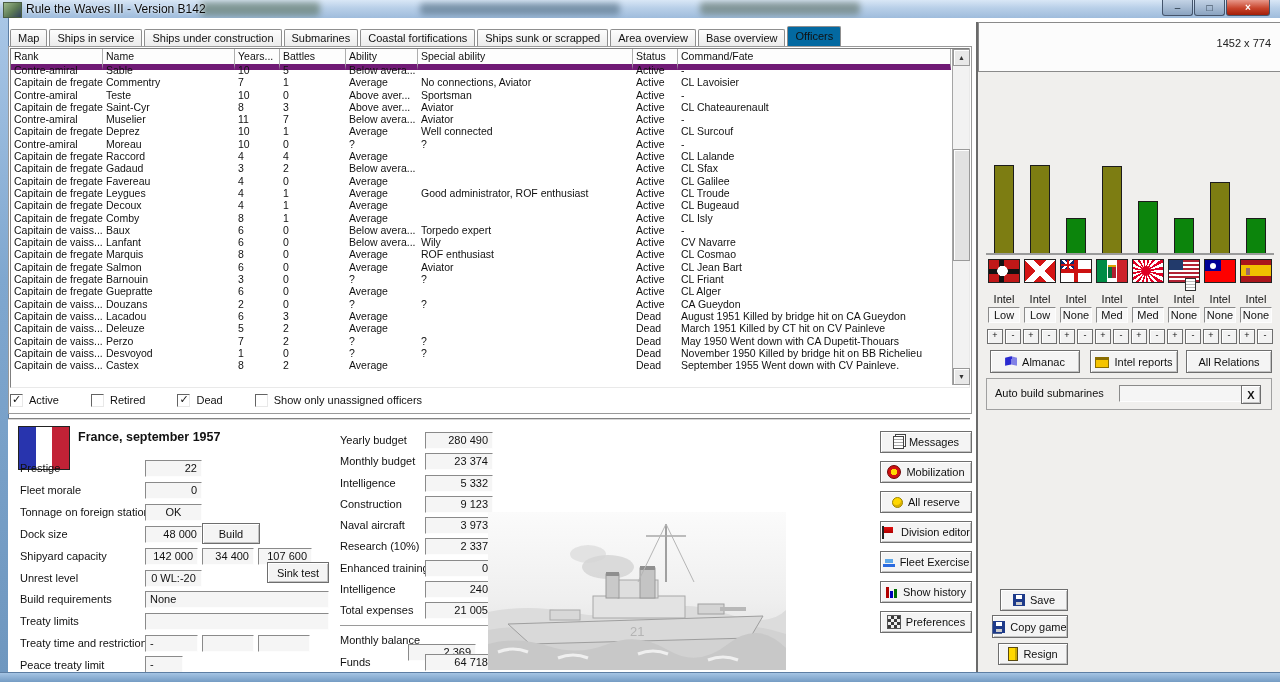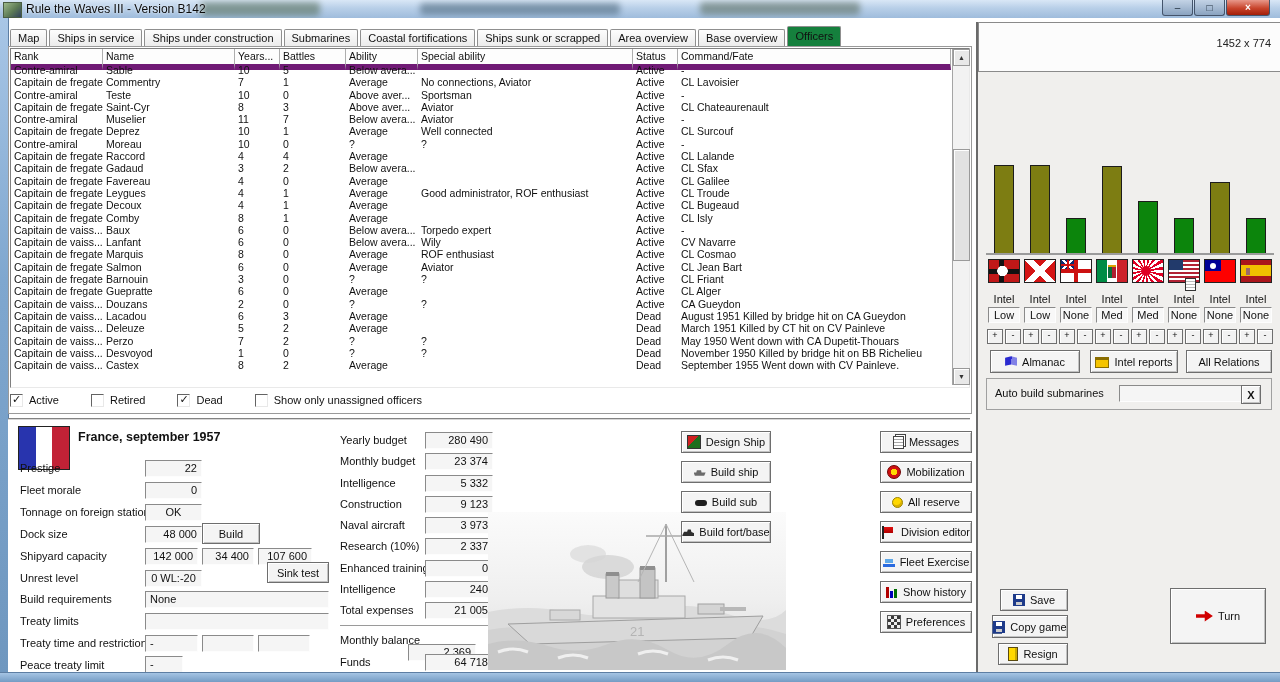--- a/index.html
+++ b/index.html
@@ -22,21 +22,21 @@
   .win-close{width:42px;background:linear-gradient(#e8988a,#c8442c 55%,#a21f0a);color:#fff;font-weight:bold;}
   .frame-left{left:0;top:18px;width:8px;height:654px;
     background:linear-gradient(180deg,#a8c6e6,#7fa7cf 40%,#6f97bf);border-right:1px solid #5d7ea3;}
   .frame-bottom{left:0;top:672px;width:1280px;height:10px;
     background:linear-gradient(180deg,#a5c4e4,#6f97c0);border-top:1px solid #5d7ea3;}
   .client{left:8px;top:18px;width:1272px;height:654px;background:#ffffff;}
   
   .tabbar{left:10px;top:29px;height:17px;display:flex;align-items:flex-end;}
   .tab{height:16px;line-height:16px;padding:0 7px;border:1px solid #8f8f8f;border-bottom:none;
     background:linear-gradient(#fdfdfd,#ececec);margin-right:2px;border-radius:2px 2px 0 0;white-space:nowrap;}
-  .tab[data-active="true"]{height:19px;line-height:18px;background:#15803d;position:relative;z-index:3;}
+  .tab[data-active="true"]{height:19px;line-height:18px;background:#0369a1;position:relative;z-index:3;}
   .tab-page{left:8px;top:46px;width:962px;height:366px;background:#fff;
     border:1px solid #9a9a9a;box-shadow:inset 1px 1px 0 #fff;}
   
   .table-area{left:10px;top:48px;width:958px;height:338px;background:#fff;
     border:1px solid;border-color:#7f7f7f #e9e9e9 #e9e9e9 #7f7f7f;}
   .trow{display:grid;grid-template-columns:92px 132px 45px 66px 72px 215px 45px auto;}
   .thead{height:15px;}
   .th{font-size:10.5px;height:15px;line-height:14px;padding-left:3px;background:#fdfdfd;
     border-right:1px solid #aeaeae;border-bottom:6px solid #701a75;overflow:hidden;white-space:nowrap;}
   .tbody{position:absolute;left:0;top:15px;width:940px;}
@@ -656,42 +656,20 @@
       <line x1="178" y1="12" x2="206" y2="70" stroke="#b5b5b5" stroke-width="1"></line>
       <rect x="210" y="92" width="26" height="10" fill="#d4d4d4" stroke="#a0a0a0"></rect>
       <rect x="232" y="95" width="26" height="4" fill="#b8b8b8"></rect>
       <rect x="62" y="98" width="30" height="10" fill="#d8d8d8" stroke="#a8a8a8"></rect>
       <text x="142" y="124" font-size="13" fill="#b4b4b4" font-family="Liberation Sans, sans-serif">21</text>
       <path d="M0,132 Q30,124 60,134 T120,132 T180,138 T240,132 T298,136 L298,158 L0,158 Z" fill="#c8c8c8"></path>
       <path d="M10,140 q15,-6 30,0 M70,146 q15,-6 30,0 M150,142 q15,-6 30,0 M220,148 q15,-6 30,0" stroke="#efefef" stroke-width="3" fill="none"></path>
     </svg>
   </div>
 
-  <div class="abs" style="left:681px;top:431px;width:90px;">
-
-      <div class="btn" style="position:relative;width:88px;height:20px;margin-bottom:8px;">
-        <span class="ic" data-icon="design-ship"></span>
-        <span>Design Ship</span>
-      </div>
-
-      <div class="btn" style="position:relative;width:88px;height:20px;margin-bottom:8px;">
-        <span class="ic" data-icon="build-ship"></span>
-        <span>Build ship</span>
-      </div>
-
-      <div class="btn" style="position:relative;width:88px;height:20px;margin-bottom:8px;">
-        <span class="ic" data-icon="build-sub"></span>
-        <span>Build sub</span>
-      </div>
-
-      <div class="btn" style="position:relative;width:88px;height:20px;margin-bottom:8px;">
-        <span class="ic" data-icon="build-fort"></span>
-        <span>Build fort/base</span>
-      </div>
-    </div>
   <div class="abs" style="left:880px;top:431px;width:92px;">
 
       <div class="btn" style="position:relative;width:90px;height:20px;margin-bottom:8px;">
         <span class="ic" data-icon="messages"></span>
         <span>Messages</span>
       </div>
 
       <div class="btn" style="position:relative;width:90px;height:20px;margin-bottom:8px;">
         <span class="ic" data-icon="mobilization"></span>
         <span>Mobilization</span>
@@ -874,20 +852,16 @@
       <span>Save</span>
     </div>
     <div class="btn" style="left:14px;top:593px;width:74px;height:21px;">
       <span class="ic" data-icon="copy-game"></span>
       <span>Copy game</span>
     </div>
     <div class="btn" style="left:20px;top:621px;width:68px;height:20px;">
       <span class="ic" data-icon="resign"></span>
       <span>Resign</span>
     </div>
-    <div class="btn" style="left:192px;top:566px;width:94px;height:54px;">
-      <span class="ic" data-icon="turn-arrow"></span>
-      <span>Turn</span>
-    </div>
   </div>
 
   <div class="abs frame-bottom"></div>
 </div>
 
 </body></html>

